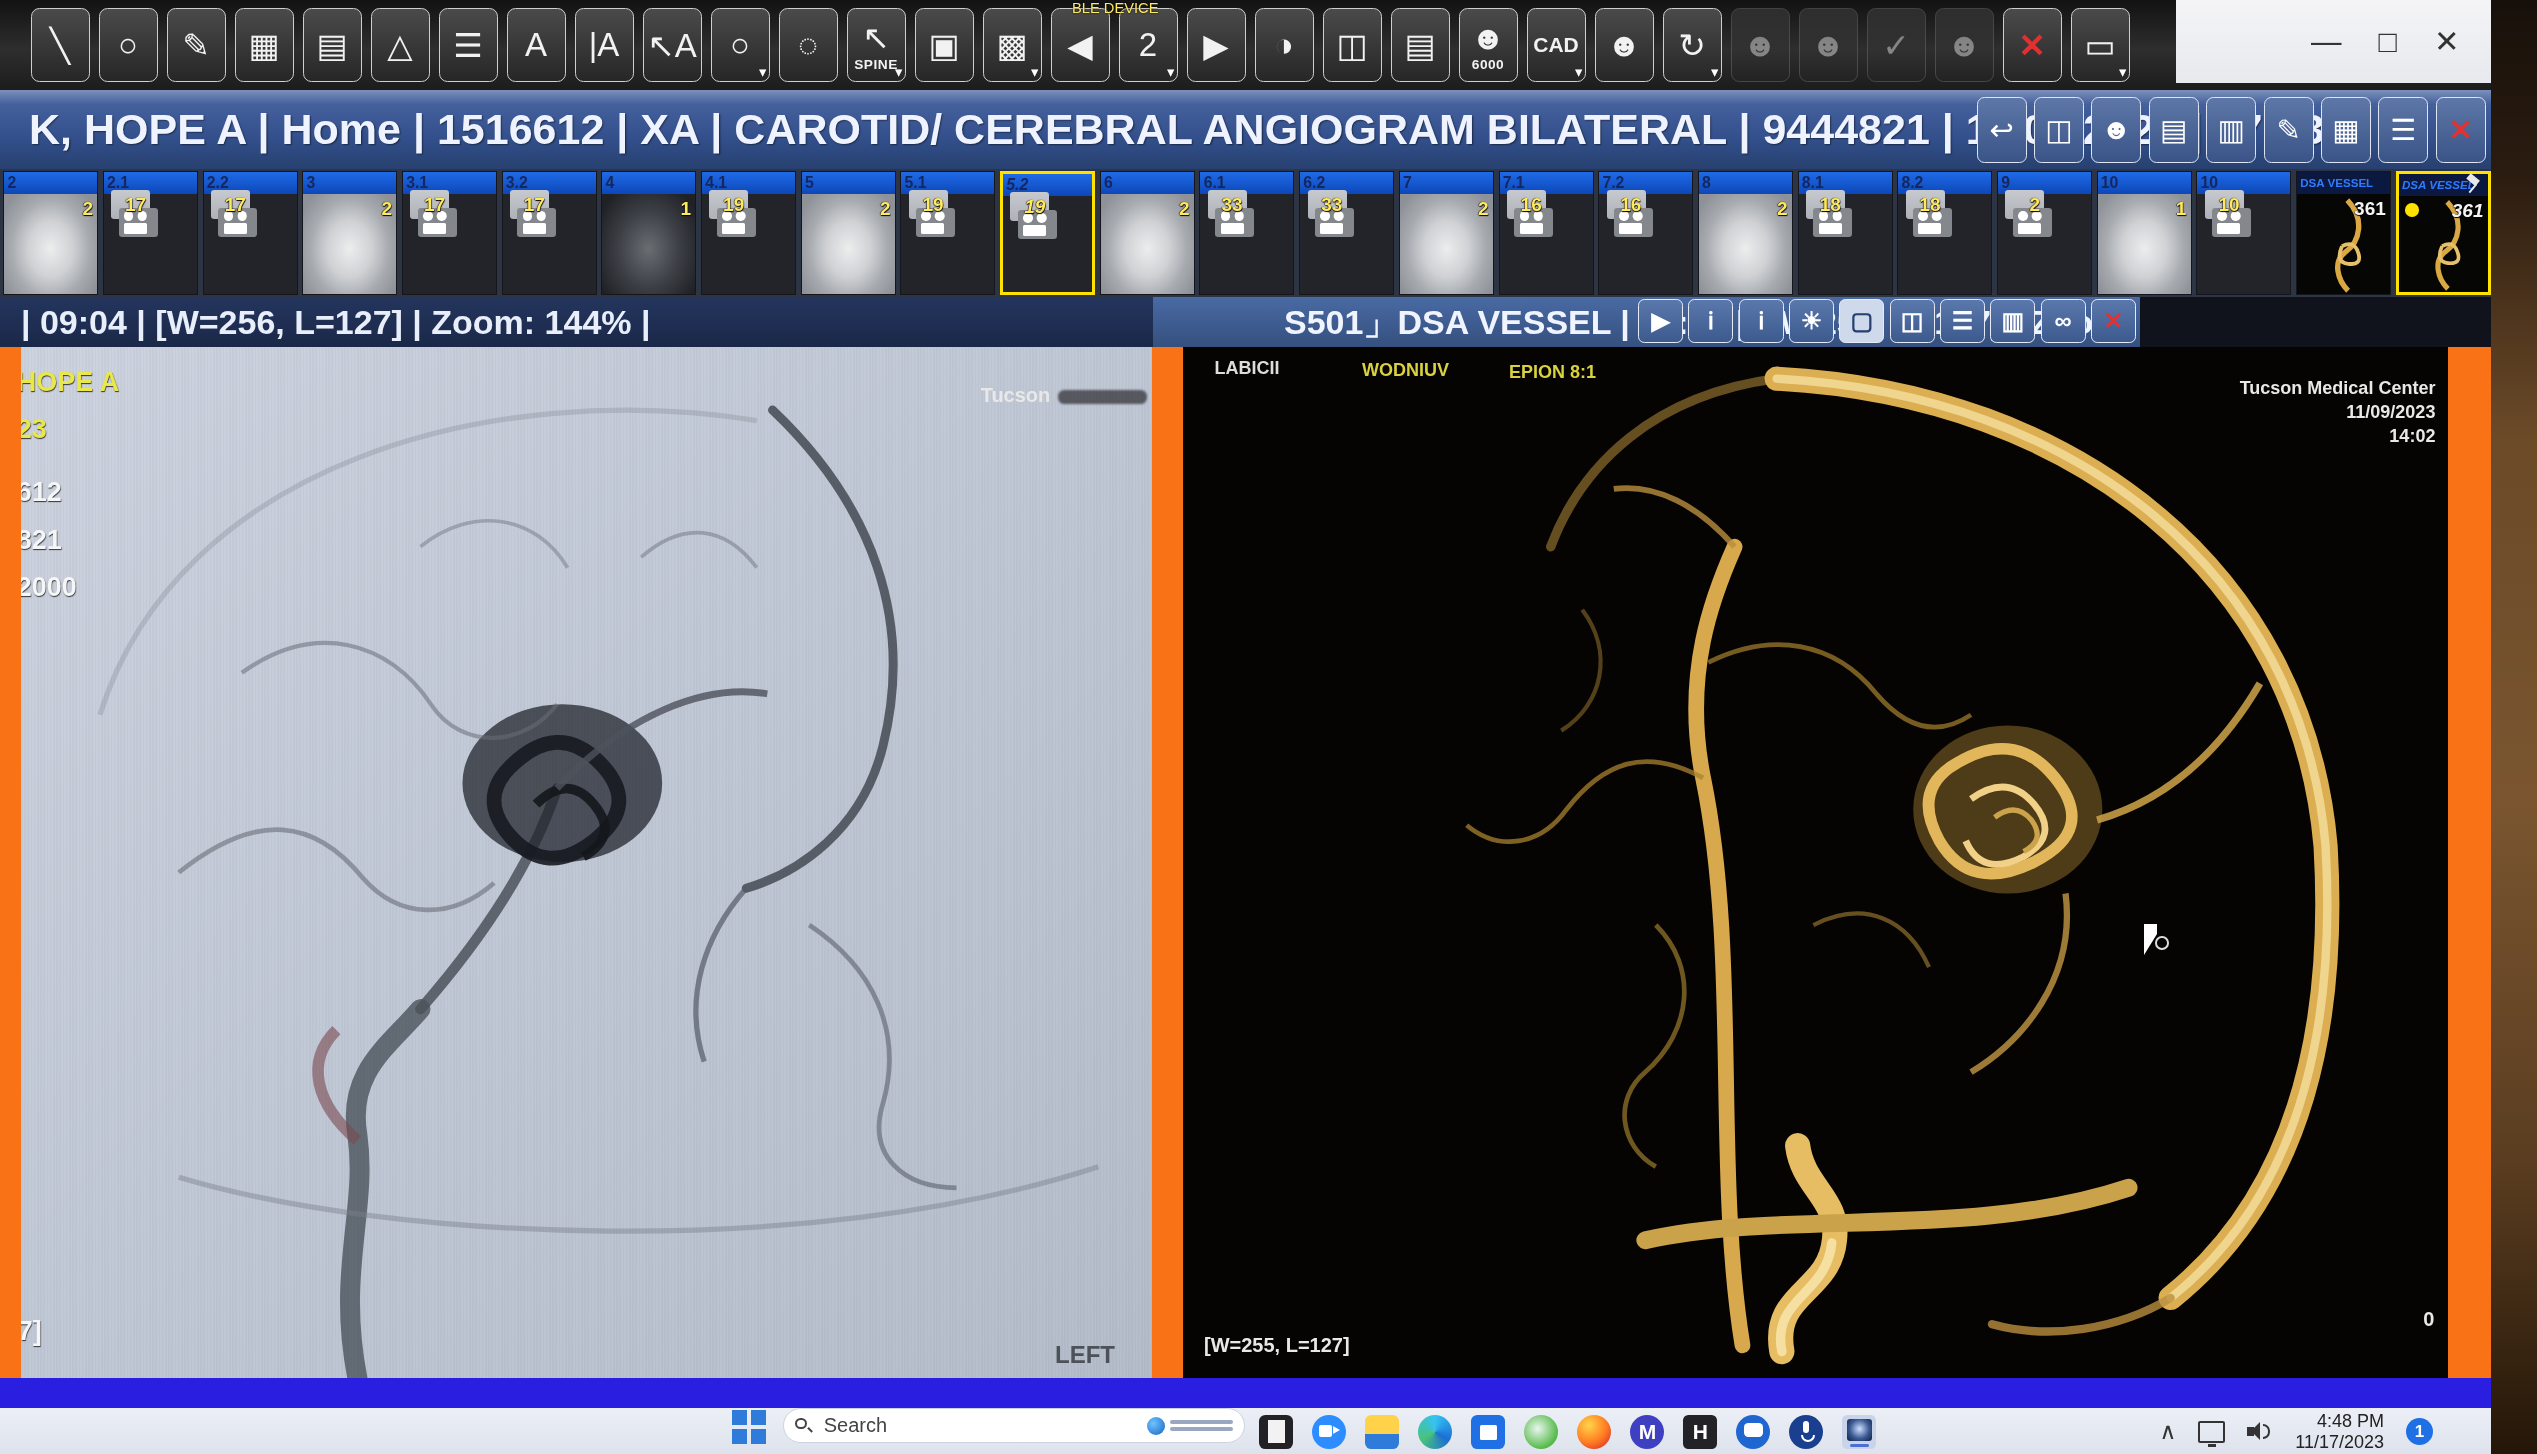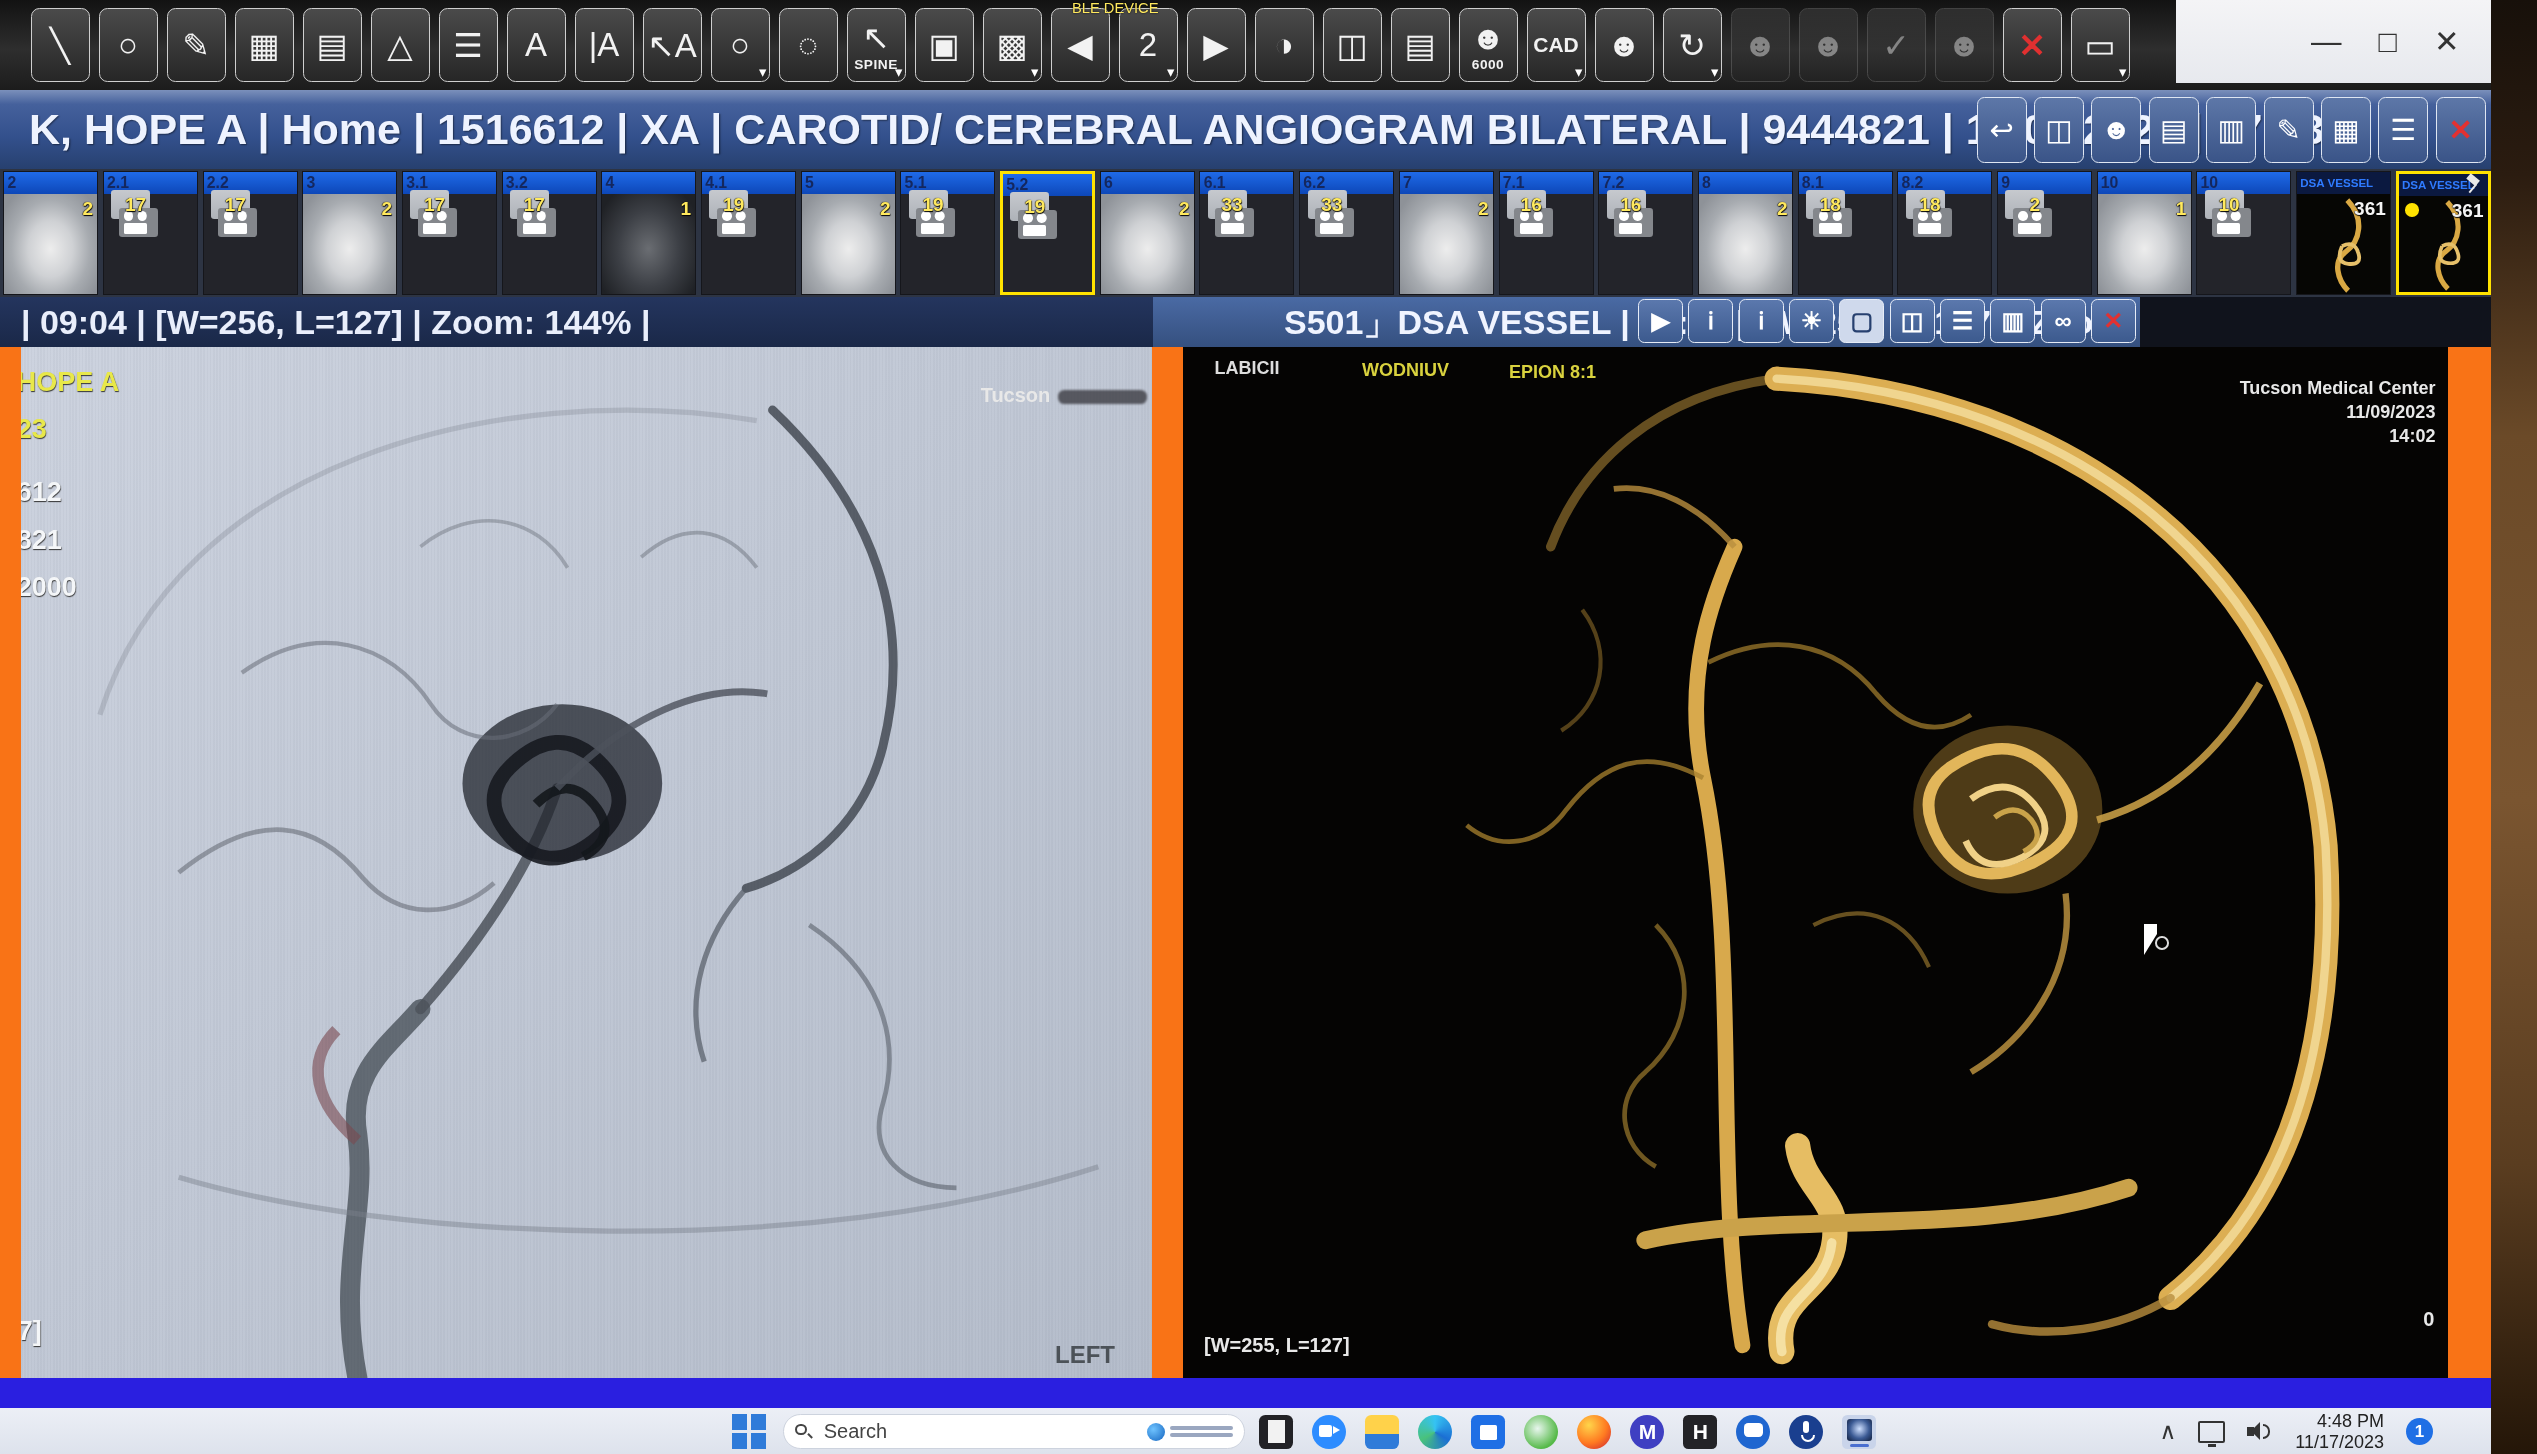--- a/index.html
+++ b/index.html
@@ -36,21 +36,21 @@
       text-shadow:1.1px 1.1px 1.6px rgba(0,0,0,.45); }
   .toolbar-2 { position:absolute; right:5.3px; top:2.1px; height:75px; display:flex; gap:7.4px; align-items:center; }
   .sbtn { width:50px; height:66px; background:linear-gradient(180deg,#5d77a8,#3a5488); border:1.6px solid #dfe6f2;
       border-radius:7.4px; color:#fff; font-size:29px; display:flex; align-items:center; justify-content:center; }
   .sbtn.red { color:#e23131; font-weight:bold; }
 
   
   .thumbstrip { position:absolute; left:0; top:169px; width:2491px; height:128px; background:#2d3443;
       display:flex; gap:4.7px; padding:2.1px 3.2px; }
   .thumb { position:relative; width:95px; flex:0 0 auto; background:#23242a; border:1.6px solid #15161b; }
-  .thumb.sel { border:3.2px solid #ffe200; }
+  .thumb.sel { border:3.2px solid #ffe200;font-style:italic; }
   .th-head { height:22px; background:linear-gradient(180deg,#1f6ae8,#0d47b8); color:#0a1f66; font-size:15.8px;
       font-weight:bold; padding-left:3.2px; color:#123; line-height:22px; color:#102a6e; }
   .th-head { color:#14275e; }
   .th-head.vh { background:#0b1940; color:#2f7bff; font-size:11.6px; line-height:22px; white-space:nowrap; overflow:hidden; }
   .th-body { position:relative; height:calc(100% - 22px); background:#b9bdc4; }
   .th-body.img { background:radial-gradient(ellipse 60% 70% at 50% 55%, #ededed 0%, #cfd1d4 40%, #a7abb0 70%, #8e9298 100%); }
   .th-body.imgdark { background:radial-gradient(ellipse 60% 70% at 50% 55%, #6a6d72 0%, #3c3f45 55%, #1f2125 100%); }
   .th-body.cam { background:linear-gradient(180deg,#c6c9ce,#aeb2b8); }
   .th-body.vessel { background:#060604; }
   .count { position:absolute; top:4.2px; right:4.2px; font-size:19px; font-weight:bold; color:#ffe95e;
@@ -97,21 +97,21 @@
   .cursor { position:absolute; left:76%; top:56%; z-index:6; }
   .cursor .arr { width:0; height:0; border-left:13.7px solid #fff; border-bottom:21px solid transparent;
       transform:rotate(-18deg); filter:drop-shadow(0.5px 0.5px 0.5px #000); }
   .cursor .ring { position:absolute; left:10.5px; top:11.6px; width:13.7px; height:13.7px; border:2.6px solid #ddd; border-radius:50%; }
 
   .bottom-strip { position:absolute; left:0; top:1378px; width:2491px; height:30.5px; background:#2a1fe0; }
 
   
   .taskbar { position:absolute; left:0; top:1408px; width:2491px; height:47px; background:linear-gradient(180deg,#eceff6,#dde2ec);
       display:flex; align-items:center; }
-  .tb-center { position:absolute; left:730px; display:flex; align-items:center; gap:14.7px; height:47px; }
+  .tb-center { position:absolute; left:730px; display:flex; gap:14.7px; height:47px; }
   .start { width:38px; height:38px; display:grid; grid-template-columns:15.8px 15.8px; grid-template-rows:15.8px 15.8px; gap:3.2px;
       align-content:center; justify-content:center; }
   .start i { background:#2f7bd9; }
   .search-pill { width:462px; height:35px; background:#fff; border:1.1px solid #cdd3de; border-radius:21px;
       display:flex; align-items:center; gap:11.6px; padding:0 10.5px; }
   .mag { position:relative; width:18px; height:18px; }
   .mag i { position:absolute; left:1.1px; top:1.1px; width:11.6px; height:11.6px; border:2.1px solid #444; border-radius:50%; }
   .mag b { position:absolute; left:12.6px; top:12.6px; width:6.3px; height:2.1px; background:#444; transform:rotate(45deg); }
   .search-pill .stext { font-size:20px; color:#444; flex:1; }
   .widget-chip { display:flex; align-items:center; gap:5.3px; }

